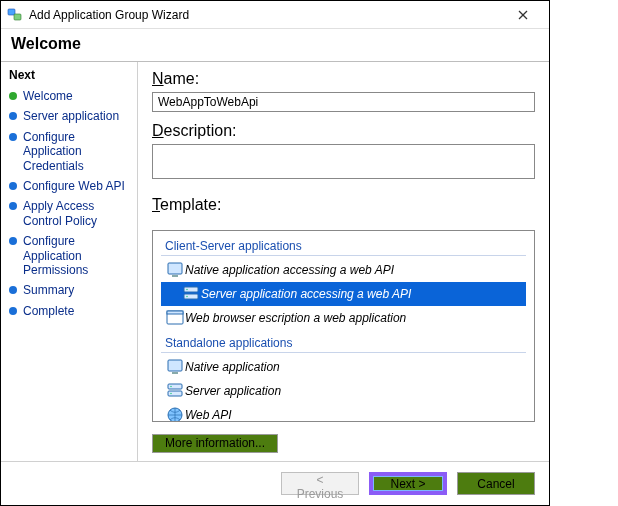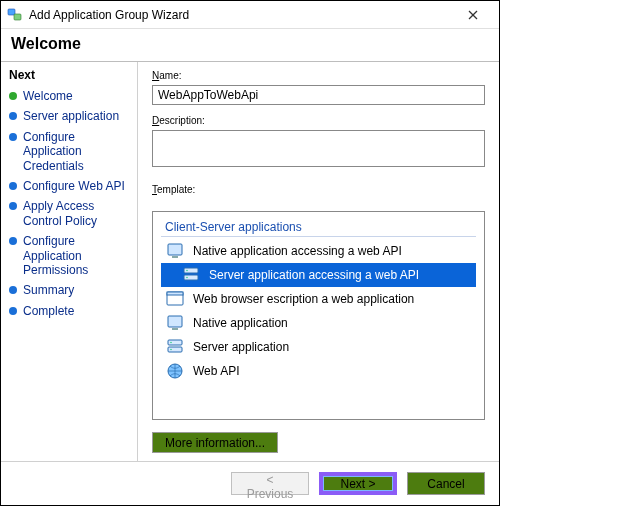--- a/index.html
+++ b/index.html
@@ -4,21 +4,21 @@
 <style>
   * { box-sizing: border-box; }
   body {
     margin: 0;
     font-family: "Segoe UI", Tahoma, sans-serif;
     font-size: 12px;
     background: #fff;
     color: #000;
   }
   .window {
-    width: 500px;
+    width: 550px;
     height: 506px;
     border: 1px solid #000;
     display: flex;
     flex-direction: column;
     position: relative;
     background: #fff;
   }
   .titlebar {
     height: 28px;
     display: flex;
@@ -72,21 +72,21 @@
   .step.current .bullet { background: #2fa82f; }
   .step .lbl { flex:1; word-wrap: break-word; }
   .main {
     flex: 1;
     padding: 8px 14px 8px 14px;
     display: flex;
     flex-direction: column;
     gap: 4px;
     overflow: hidden;
   }
-  .field-label { font-size: 10px; }
+  .field-label { font-size: 16px; }
   .field-label .ul { text-decoration: underline; }
   input.text {
     width: 100%;
     height: 22px;
     border: 1px solid #888;
     padding: 2px 5px;
     font-family: inherit;
     font-size: 12px;
   }
   textarea.desc {
@@ -110,24 +110,24 @@
     font-size: 12px;
     padding: 2px 0 2px 4px;
     border-bottom: 1px solid #c8d4ea;
     margin-bottom: 2px;
     margin-top: 4px;
   }
   .section-title:first-child { margin-top: 0; }
   .tpl-item {
     display: flex;
     align-items: center;
-    gap: 8px;
     height: 24px;
     padding: 0 4px;
     cursor: pointer;
+    font-style: italic;
   }
   .tpl-item.selected {
     background: #0a64d8;
     color: #fff;
     padding-left: 20px;
   }
   .tpl-icon {
     width: 20px; height: 20px;
     display:flex;align-items:center;justify-content:center;
     flex: 0 0 20px;
@@ -256,20 +256,21 @@
             </div>
             <div class="tpl-item">
               <span class="tpl-icon">
                 <svg width="20" height="20" viewBox="0 0 20 20">
                   <rect x="2" y="3" width="16" height="13" rx="1" fill="#fff" stroke="#2a6db0"></rect>
                   <rect x="2" y="3" width="16" height="3" fill="#cfe6ff" stroke="#2a6db0"></rect>
                 </svg>
               </span>
               <span>Web browser escription a web application</span>
             </div>
+            <div class="section-title">Standalone applications</div>
             <div class="tpl-item">
               <span class="tpl-icon">
                 <svg width="20" height="20" viewBox="0 0 20 20">
                   <rect x="3" y="3" width="14" height="11" rx="1" fill="#cfe6ff" stroke="#2a6db0"></rect>
                   <rect x="7" y="15" width="6" height="2" fill="#8aa"></rect>
                 </svg>
               </span>
               <span>Native application</span>
             </div>
             <div class="tpl-item">

